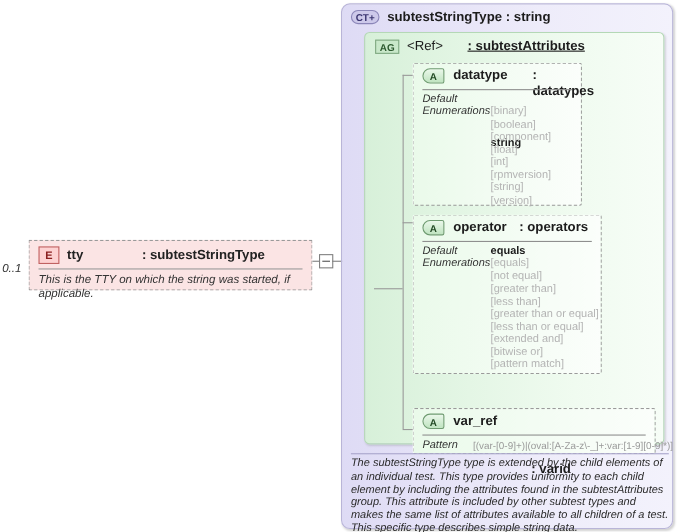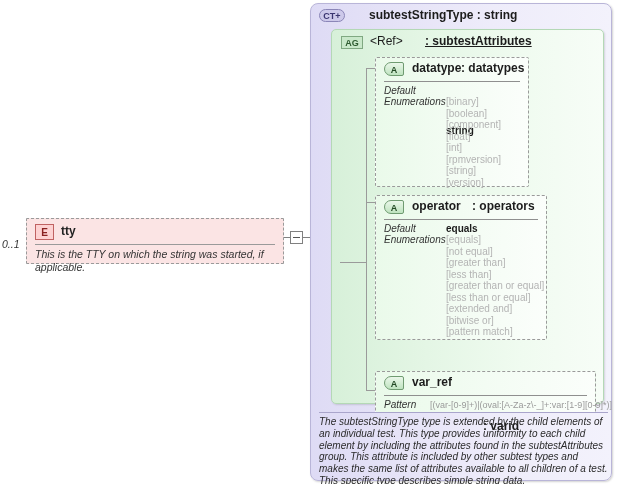--- a/index.html
+++ b/index.html
@@ -170,21 +170,20 @@
     text-align: center;
     box-sizing: border-box;
   }
   .ct-title {
     position: absolute;
     left: 41px;
     top: 4px;
     font-size: 12px;
     font-weight: bold;
     color: #1c1c1c;
-    margin-left: 17px;
   }
 
   
   #ag-panel {
     position: absolute;
     left: 20px;
     top: 25px;
     width: 273px;
     height: 375px;
     background: linear-gradient(to right, #d7f0d9 0%, #e4f6e5 35%, #f0fbf0 70%, #f7fdf7 100%);
@@ -371,20 +370,21 @@
 </head>
 <body>
 
 <div id="cardinality">0..1</div>
 
 <div id="element-block">
   <div class="elem-card">
     <div class="elem-head">
       <div class="e-icon">E</div>
       <div class="elem-name">tty</div>
+      <div class="elem-type">: subtestStringType</div>
     </div>
     <div class="elem-divider"></div>
     <div class="elem-doc">This is the TTY on which the string was started, if applicable.</div>
   </div>
 </div>
 
 <div class="conn-line-a"></div>
 <div class="conn-box"></div>
 <div class="conn-line-b"></div>
 
@@ -403,21 +403,21 @@
     <div class="incoming-stub"></div>
     <div class="tree-vline"></div>
     <div class="tree-top-cap"></div>
     <div class="tree-branch" style="top:172px;"></div>
     <div class="tree-bot-cap"></div>
 
     <div class="attr-box" style="left:43px; top:27px; width:154px; height:130px;">
       <div class="attr-head">
         <div class="a-badge">A</div>
         <div class="attr-name">datatype</div>
-        <div class="attr-type" style="left:85px;">: datatypes</div>
+        <div class="attr-type" style="left:108px;">: datatypes</div>
       </div>
       <div class="attr-rule" style="top:23px;"></div>
       <div class="facet-label" style="left:8px; top:27px;">Default</div>
       <div class="facet-label" style="left:8px; top:38px;">Enumerations</div>
       <div class="facet-values facet-default" style="left:70px; top:27px;margin-top:40px;">string</div>
       <div class="facet-values" style="left:70px; top:38px;">
         <div>[binary]</div>
         <div>[boolean]</div>
         <div>[component]</div>
         <div>[float]</div>

